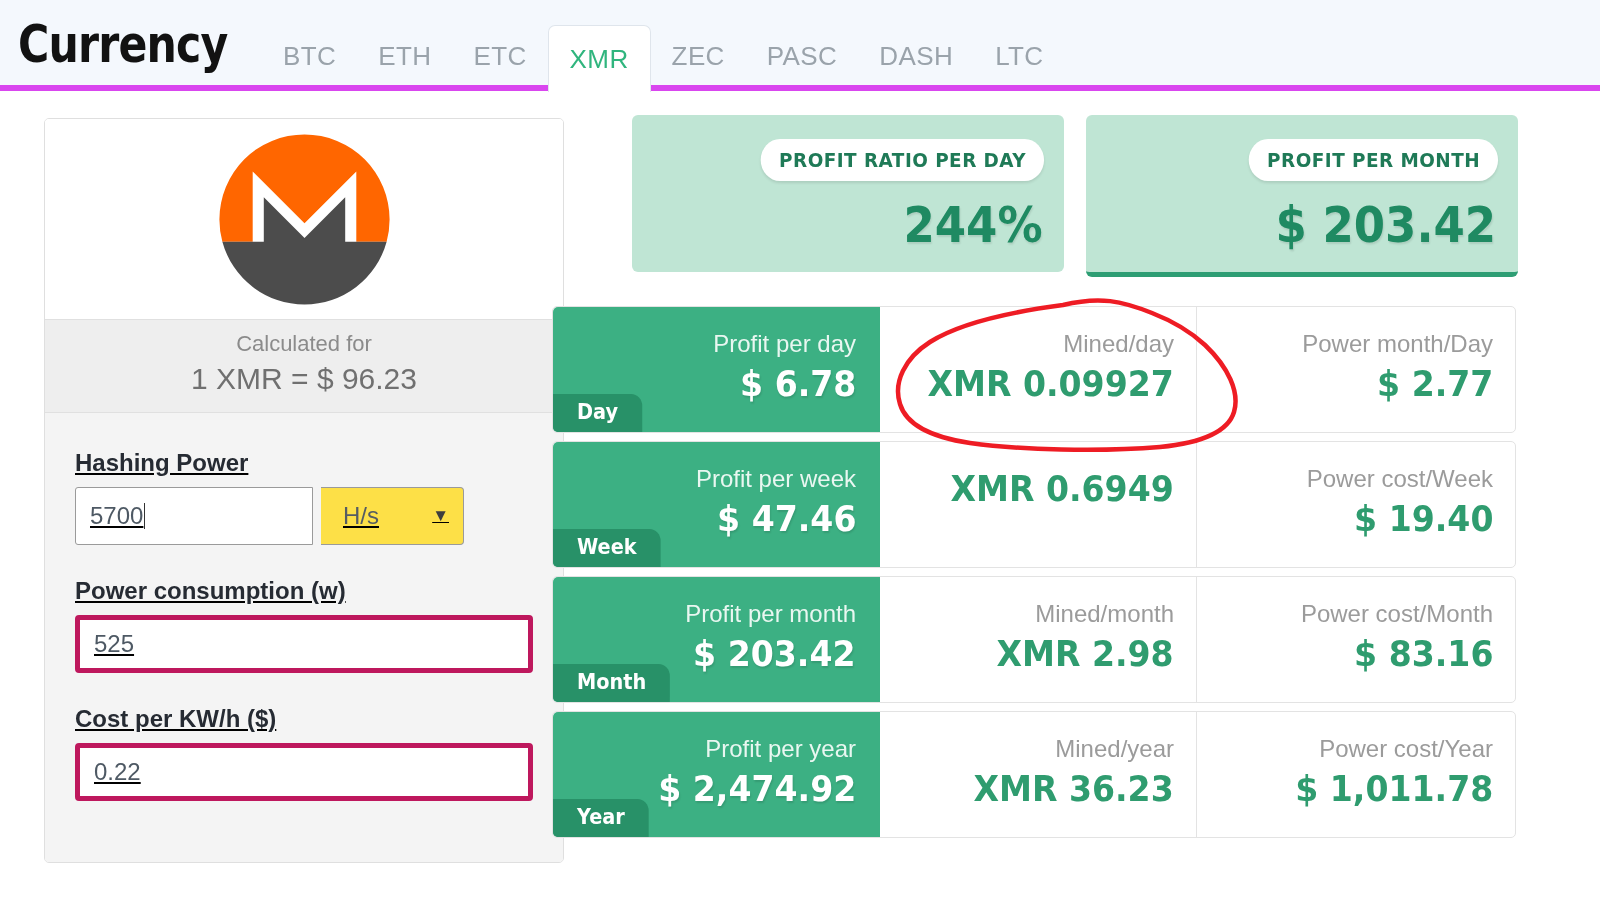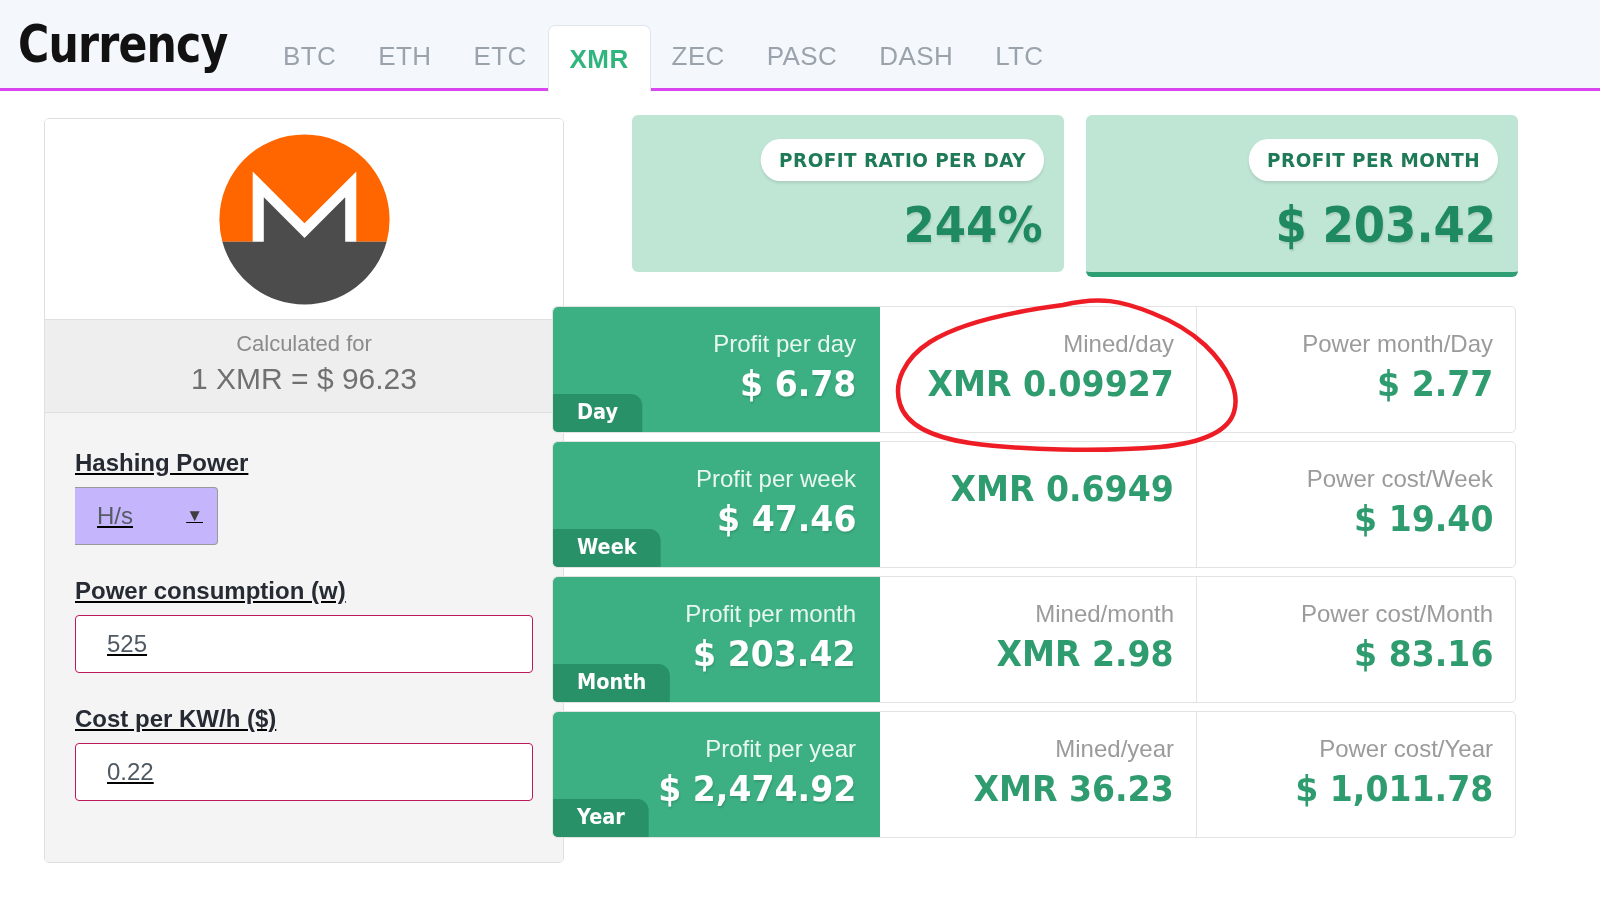--- a/index.html
+++ b/index.html
@@ -12,21 +12,21 @@
     font-family: "Liberation Sans", sans-serif;
   }
 
   
   .header {
     position: absolute;
     top: 0; left: 0;
     width: 1600px;
     height: 91px;
     background: #f4f8fd;
-    border-bottom: 3px solid #d946ef;
+    border-bottom: 6px solid #d946ef;
   }
   .brand {
     position: absolute;
     left: 18px;
     top: 14px;
     font-size: 52px;
     font-weight: bold;
     color: #121212;
     letter-spacing: -1px;
     font-family: "DejaVu Sans", sans-serif;
@@ -45,21 +45,21 @@
   .tab {
     font-size: 26px;
     color: #9aa3ab;
     padding: 12px 21px 22px 21px;
     line-height: 1;
     white-space: nowrap;
     letter-spacing: 0.4px;
   }
   .tab.active {
     color: #30b57e;
-    font-weight: bold;
+    font-weight: normal;
     background: #ffffff;
     border: 1px solid #dfe5ec;
     border-bottom: none;
     border-radius: 7px 7px 0 0;
     height: 67px;
     display: flex;
     align-items: center;
     padding-bottom: 12px;
     margin-bottom: -1px;
   }
@@ -120,40 +120,41 @@
   .caret {
     display: inline-block;
     width: 1px;
     height: 26px;
     background: #333;
     margin-left: 1px;
   }
   .unit-select {
     width: 143px;
     height: 58px;
-    background: #c4b5fd;
+    background: #fde047;
     border: 1px solid #9a9a9a;
     border-left: none;
     border-radius: 0 4px 4px 0;
     display: flex;
     align-items: center;
     justify-content: space-between;
     padding: 0 14px 0 22px;
     font-size: 24px;
     color: #555c63;
+    margin-left: 8px;
   }
   .chev { font-size: 17px; color: #3e3e3e; }
   .plain-input {
     background: #ffffff;
-    border: 1px solid #be185d;
+    border: 5px solid #be185d;
     border-radius: 4px;
     height: 58px;
     font-size: 24px;
     color: #4e5964;
-    padding: 0 31px;
+    padding: 0 14px;
     display: flex;
     align-items: center;
     width: 100%;
   }
 
   
   .cards { position: absolute; left: 632px; top: 115px; display: flex; gap: 22px; }
   .card {
     width: 432px;
     height: 157px;
@@ -298,20 +299,24 @@
   <div class="calc-band">
     <div class="calc-label">Calculated for</div>
     <div class="calc-rate">1 XMR = $ 96.23</div>
   </div>
 
   <div class="form-area">
 
     <div class="field-group">
       <div class="field-label">Hashing Power</div>
       <div class="input-row">
+        <div class="text-input focused">
+          <span>5700</span>
+            <span class="caret"></span>
+        </div>
         <div class="unit-select">
           <span>H/s</span>
           <span class="chev">▼</span>
         </div>
       </div>
     </div>
 
     <div class="field-group">
       <div class="field-label">Power consumption (w)</div>
       <div class="plain-input">

